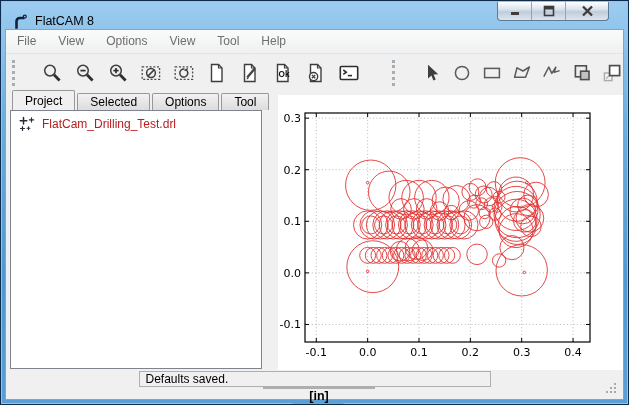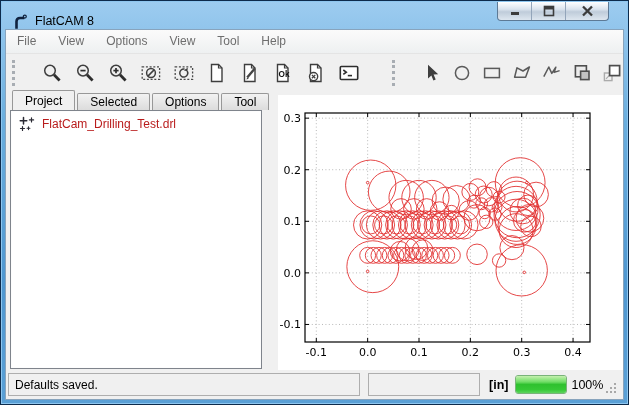--- a/index.html
+++ b/index.html
@@ -45,21 +45,21 @@
   .tree{position:absolute;left:4px;top:80px;width:252px;height:259px;background:#fff;
     border:1px solid #7f848c;box-shadow:inset 0 0 0 1px #fdfdfd;z-index:2;}
   .tree-item{display:flex;align-items:center;padding:5px 4px 2px 8px;cursor:default;}
   .tree-item svg{width:16px;height:16px;margin-right:7px;flex:none;}
   .tree-label{font-size:12px;color:#b91c1c;white-space:nowrap;}
   
   .canvas{position:absolute;left:272px;top:65px;width:345px;height:275px;background:#fff;}
   .canvas svg{display:block;}
   
   .statusbar{position:absolute;left:2px;right:2px;bottom:1px;height:27px;
-    display:flex;align-items:center;font-size:12px;color:#000;}
+    display:flex;align-items:center;font-size:12px;color:#000;flex-direction:column;}
   .sb-panel{height:23px;border:1px solid #aeaeae;background:#f0f0f0;
     display:flex;align-items:center;padding:0 6px;}
   .sb-msg{width:352px;}
   .sb-empty{width:112px;margin-left:8px;}
   .sb-units{margin-left:9px;font-size:12.5px;font-weight:bold;}
   .sb-progress{margin-left:7px;width:52px;height:19px;border-radius:3px;overflow:hidden;
     border:1px solid #79b379;background:#e6e6e6;position:relative;}
   .sb-progress-fill{position:absolute;left:0;top:0;bottom:0;
     background:linear-gradient(180deg,#c4f0ae 0%,#6fdd66 35%,#2fc12f 50%,#36c836 80%,#5cd45c 100%);}
   .sb-pct{margin-left:4px;font-size:12.5px;}

